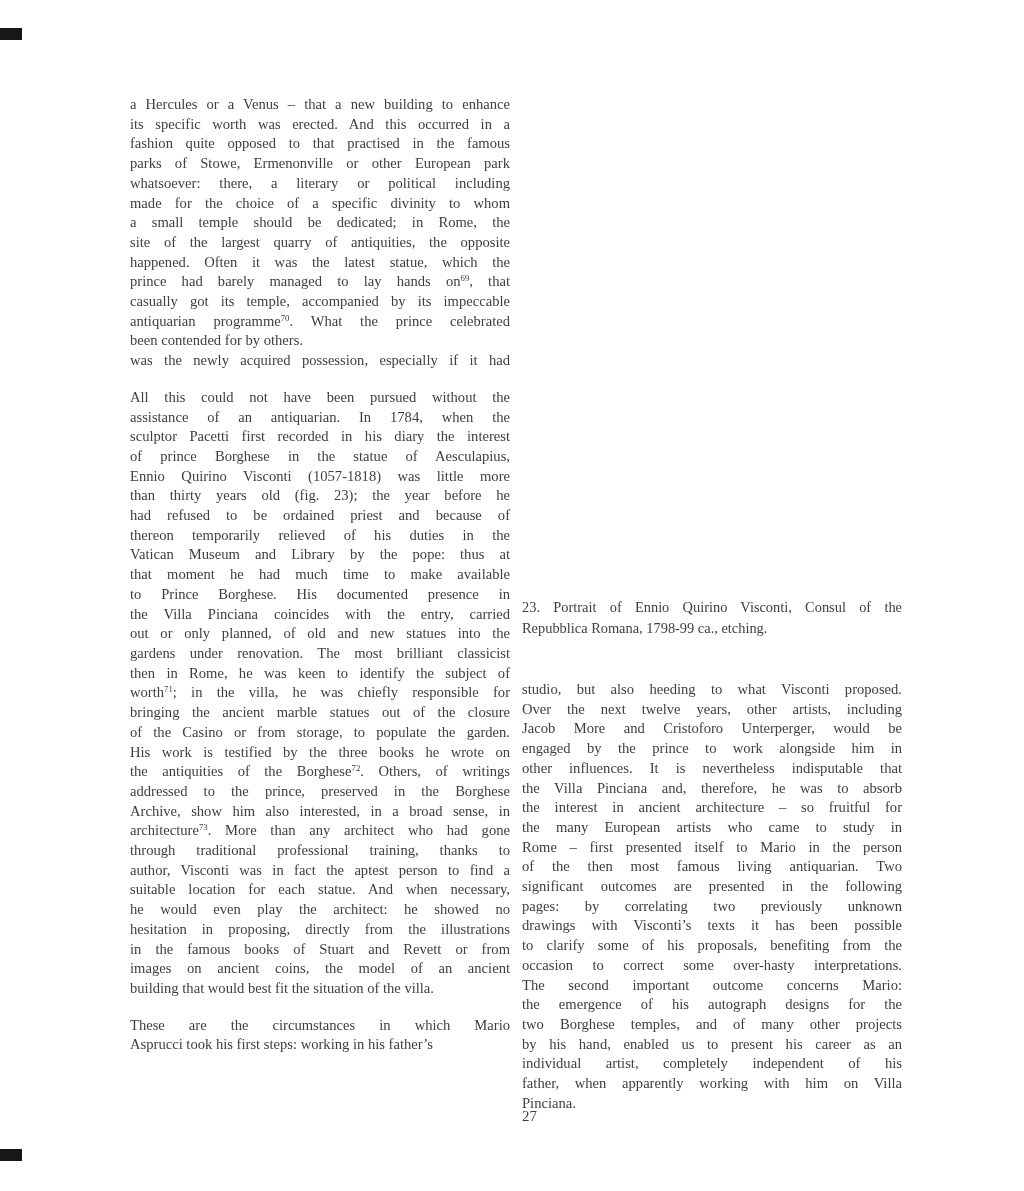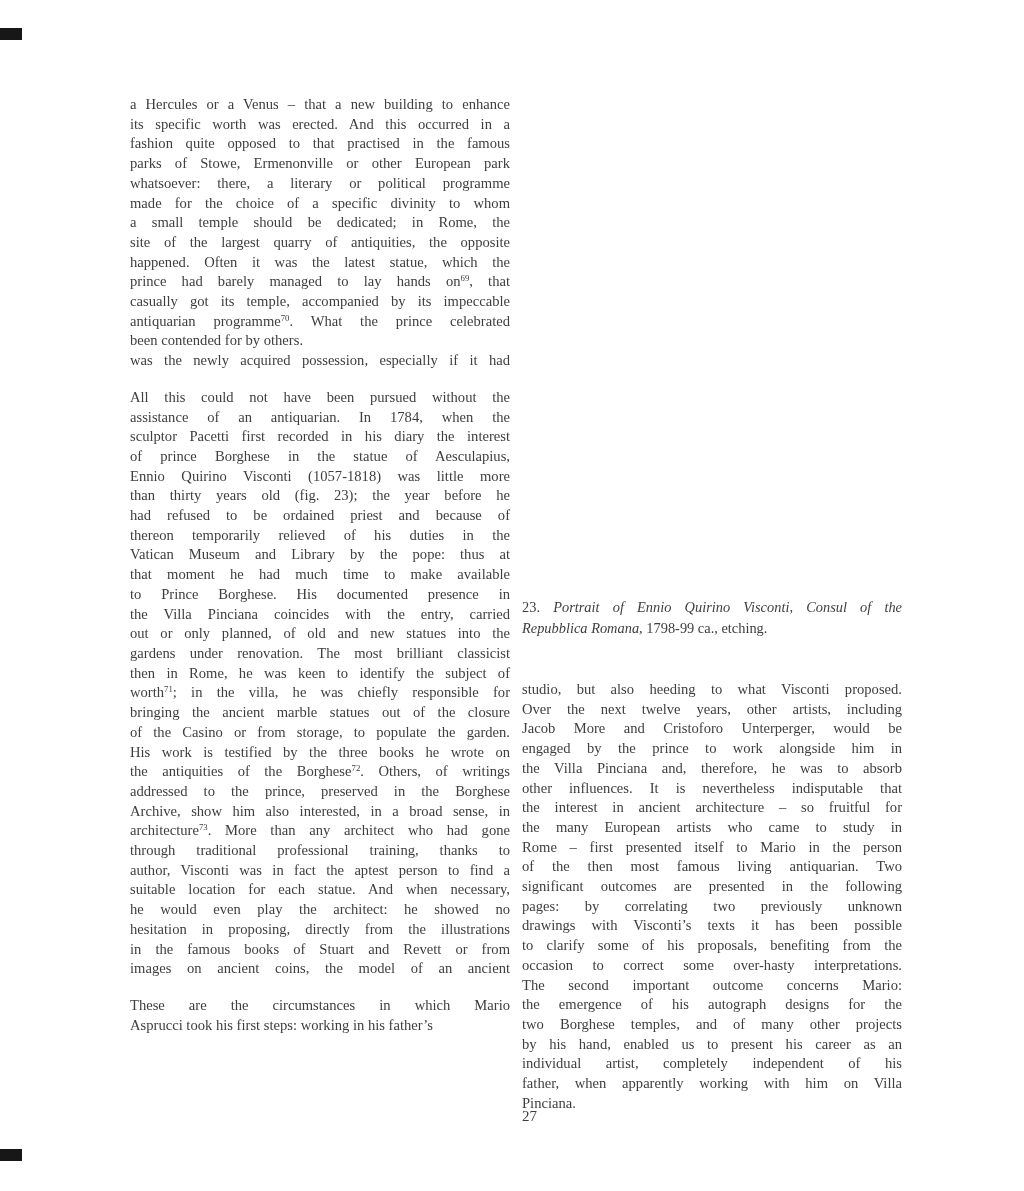--- a/index.html
+++ b/index.html
@@ -14,36 +14,36 @@
   #mark-bottom{top:1149px;}
   .textcol{position:absolute;width:380px;font-size:14.6px;line-height:19.7px;}
   #left-col{left:122px;top:95px;margin-left:8px;}
   #right-col{left:522px;top:680px;}
   .para{margin:0 0 17px 0;}
   .para:last-child{margin-bottom:0;}
   .jline{text-align:justify;text-align-last:justify;}
   .jline.lastline{text-align-last:left;}
   sup.fn{font-size:0.60em;vertical-align:0.52em;line-height:0;}
   #caption{position:absolute;left:522px;top:597px;width:380px;font-size:14.4px;line-height:21px;}
-  .it{font-style:italic;}
+  .it{}
   #pageno{position:absolute;left:522px;top:1106px;width:380px;font-size:15px;line-height:20px;}
 </style>
 </head>
 <body>
 
 <div class="edge-mark" id="mark-top"></div>
 <div class="edge-mark" id="mark-bottom"></div>
 
 <div class="textcol" id="left-col">
     <div class="para">
       <div class="jline">a Hercules or a Venus – that a new building to enhance</div>
       <div class="jline">its specific worth was erected. And this occurred in a</div>
       <div class="jline">fashion quite opposed to that practised in the famous</div>
       <div class="jline">parks of Stowe, Ermenonville or other European park</div>
-      <div class="jline">whatsoever: there, a literary or political programme</div>
+      <div class="jline">whatsoever: there, a literary or political including</div>
       <div class="jline">made for the choice of a specific divinity to whom</div>
       <div class="jline">a small temple should be dedicated; in Rome, the</div>
       <div class="jline">site of the largest quarry of antiquities, the opposite</div>
       <div class="jline">happened. Often it was the latest statue, which the</div>
       <div class="jline">prince had barely managed to lay hands on<sup class="fn">69</sup>, that</div>
       <div class="jline">casually got its temple, accompanied by its impeccable</div>
       <div class="jline">antiquarian programme<sup class="fn">70</sup>. What the prince celebrated</div>
       <div class="jline lastline">been contended for by others.</div>
       <div class="jline">was the newly acquired possession, especially if it had</div>
     </div>
@@ -71,40 +71,41 @@
       <div class="jline">addressed to the prince, preserved in the Borghese</div>
       <div class="jline">Archive, show him also interested, in a broad sense, in</div>
       <div class="jline">architecture<sup class="fn">73</sup>. More than any architect who had gone</div>
       <div class="jline">through traditional professional training, thanks to</div>
       <div class="jline">author, Visconti was in fact the aptest person to find a</div>
       <div class="jline">suitable location for each statue. And when necessary,</div>
       <div class="jline">he would even play the architect: he showed no</div>
       <div class="jline">hesitation in proposing, directly from the illustrations</div>
       <div class="jline">in the famous books of Stuart and Revett or from</div>
       <div class="jline">images on ancient coins, the model of an ancient</div>
+      <div class="jline lastline">building that would best fit the situation of the villa.</div>
     </div>
     <div class="para">
       <div class="jline">These are the circumstances in which Mario</div>
       <div class="jline lastline">Asprucci took his first steps: working in his father’s</div>
     </div>
   </div>
 
 <div id="caption">
     <div class="jline"><span>23. </span><span class="it">Portrait of Ennio Quirino Visconti, Consul of the</span></div>
     <div class="jline lastline"><span class="it">Repubblica Romana</span><span>, 1798-99 ca., etching.</span></div>
   </div>
 
 <div class="textcol" id="right-col">
     <div class="para">
       <div class="jline">studio, but also heeding to what Visconti proposed.</div>
       <div class="jline">Over the next twelve years, other artists, including</div>
       <div class="jline">Jacob More and Cristoforo Unterperger, would be</div>
       <div class="jline">engaged by the prince to work alongside him in</div>
+      <div class="jline">other influences. It is nevertheless indisputable that</div>
       <div class="jline">the Villa Pinciana and, therefore, he was to absorb</div>
-      <div class="jline">other influences. It is nevertheless indisputable that</div>
       <div class="jline">the interest in ancient architecture – so fruitful for</div>
       <div class="jline">the many European artists who came to study in</div>
       <div class="jline">Rome – first presented itself to Mario in the person</div>
       <div class="jline">of the then most famous living antiquarian. Two</div>
       <div class="jline">significant outcomes are presented in the following</div>
       <div class="jline">pages: by correlating two previously unknown</div>
       <div class="jline">drawings with Visconti’s texts it has been possible</div>
       <div class="jline">to clarify some of his proposals, benefiting from the</div>
       <div class="jline">occasion to correct some over-hasty interpretations.</div>
       <div class="jline">The second important outcome concerns Mario:</div>

